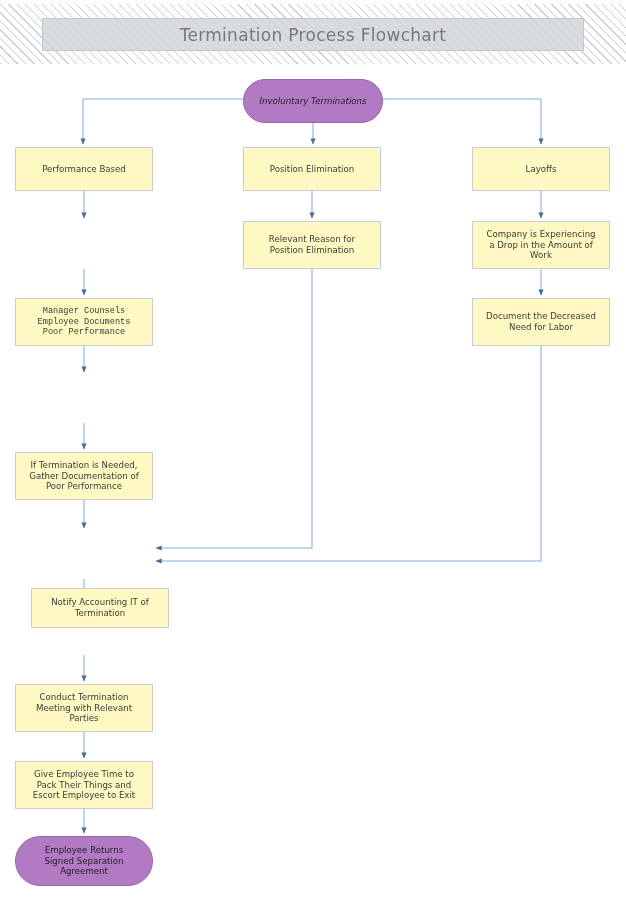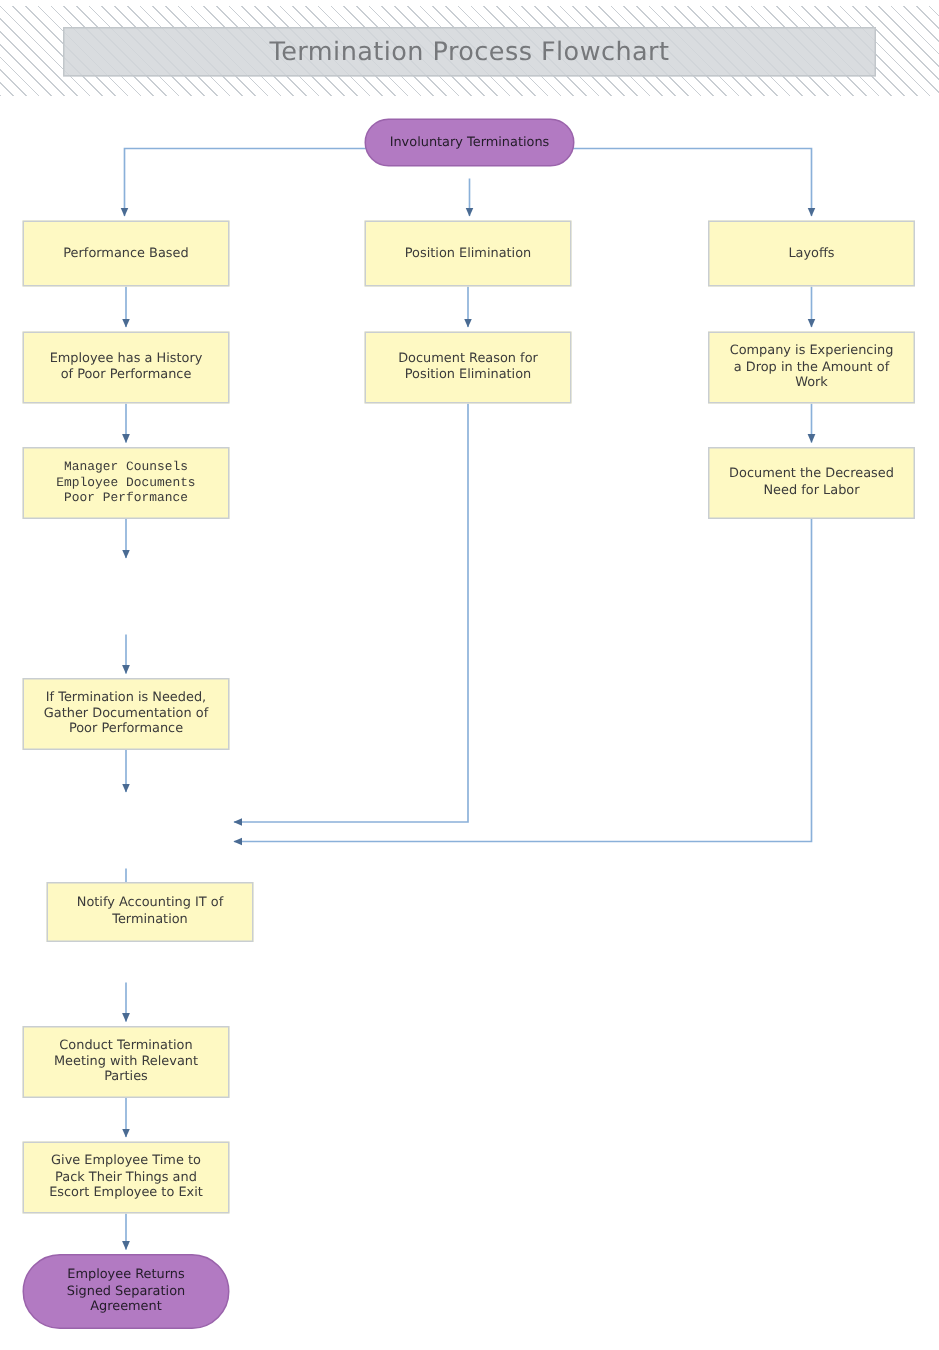--- a/index.html
+++ b/index.html
@@ -135,43 +135,39 @@
 
       <path d="M312,191 L312,218"></path>
       <path d="M312,269 L312,548 L156,548"></path>
 
       <path d="M541,191 L541,218"></path>
       <path d="M541,269 L541,295"></path>
       <path d="M541,346 L541,561 L156,561"></path>
     </g>
   </svg>
 
-  <div class="node terminator" style="left:243px; top:79px; width:140px; height:32px;">
+  <div class="node terminator" style="left:243px; top:79px; width:140px; height:44px;font-style:italic;">
     <span class="node-text">Involuntary Terminations</span>
   </div>
 
   <div class="node process" style="left:15px; top:147px; width:138px; height:44px;">
     <span class="node-text">Performance Based</span>
   </div>
 
   <div class="node process" style="left:243px; top:147px; width:138px; height:44px;">
     <span class="node-text">Position Elimination</span>
   </div>
 
   <div class="node process" style="left:472px; top:147px; width:138px; height:44px;">
     <span class="node-text">Layoffs</span>
   </div>
 
-  <div class="node process" style="left:15px; top:221px; width:138px; height:48px;">
-    <span class="node-text">Employee has a History
-of Poor Performance</span>
-  </div>
 
   <div class="node process" style="left:243px; top:221px; width:138px; height:48px;">
-    <span class="node-text">Document Reason for
+    <span class="node-text">Relevant Reason for
 Position Elimination</span>
   </div>
 
   <div class="node process" style="left:472px; top:221px; width:138px; height:48px;">
     <span class="node-text">Company is Experiencing
 a Drop in the Amount of
 Work</span>
   </div>
 
   <div class="node process" style="left:15px; top:298px; width:138px; height:48px;font-family:Liberation Mono, monospace;">

